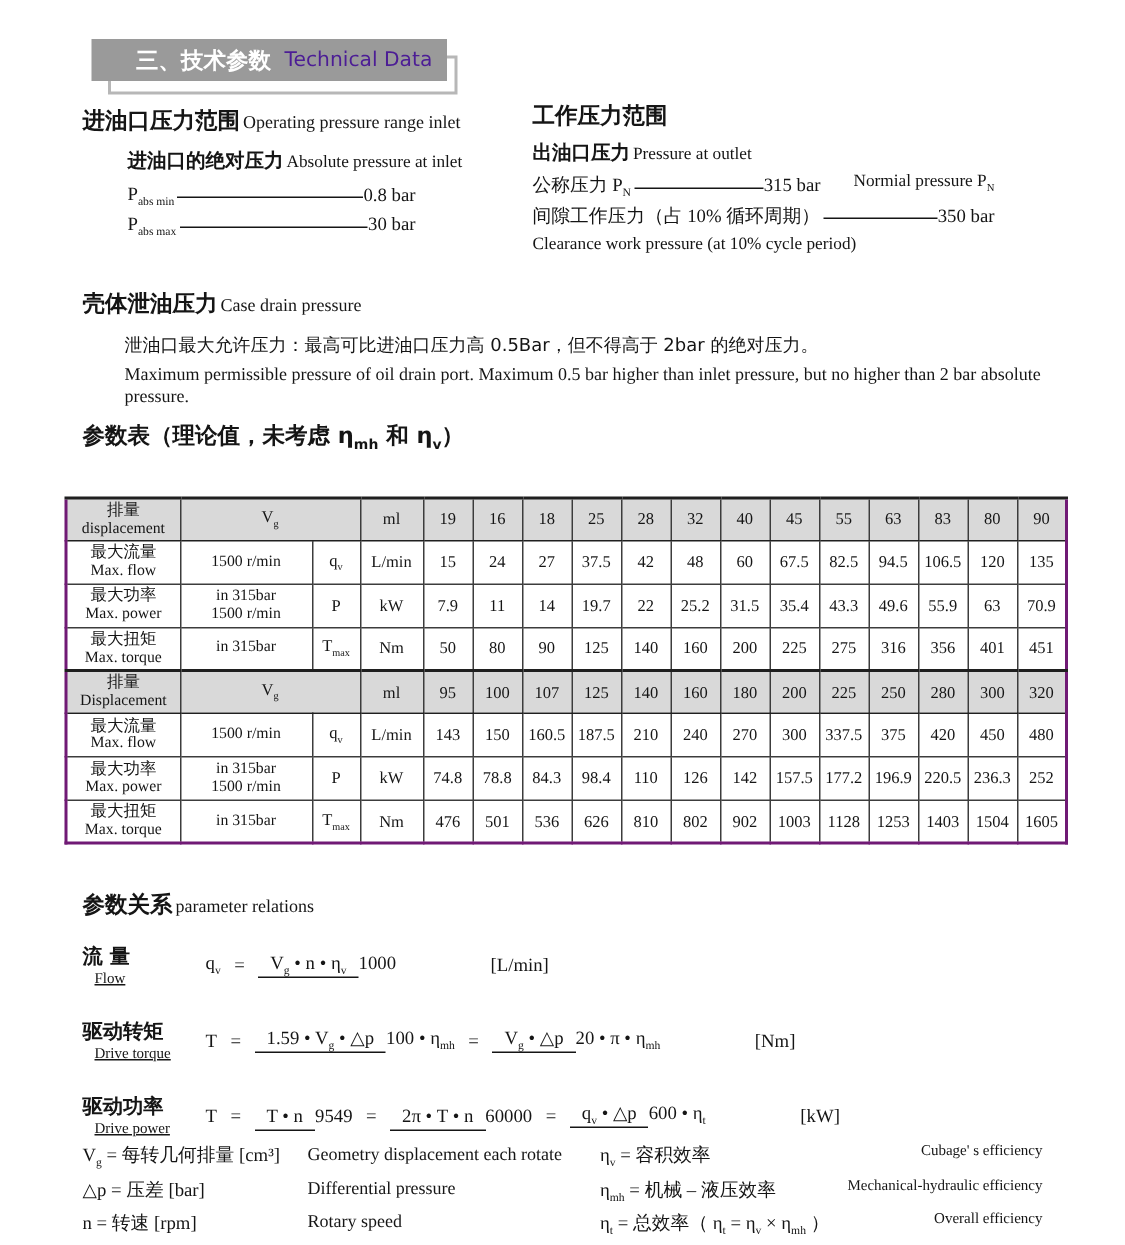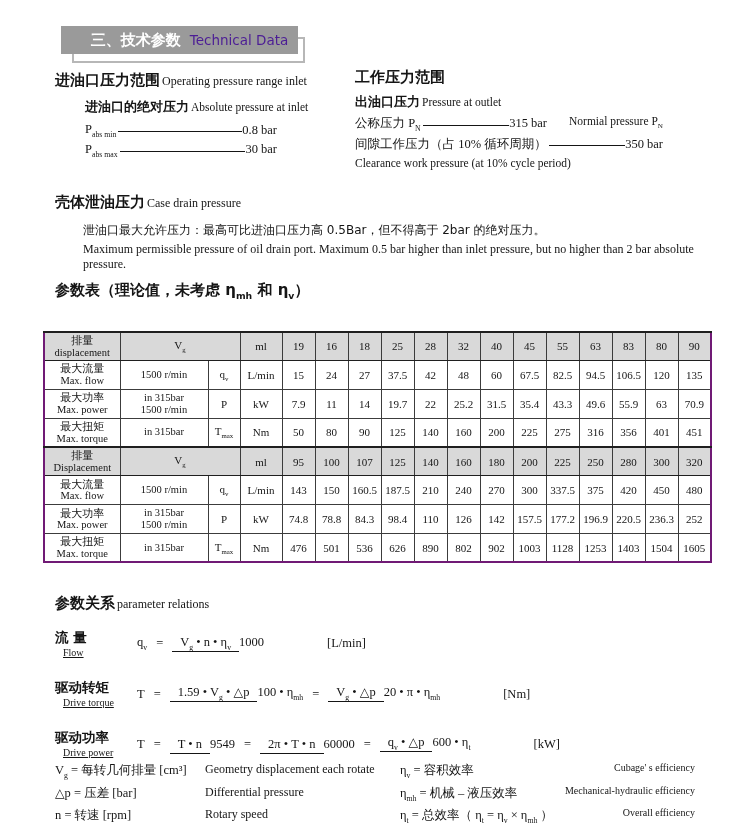--- a/index.html
+++ b/index.html
@@ -312,21 +312,21 @@
             <div class="c1">最大扭矩</div>
             <div class="c2">Max. torque</div>
           </td>
           <td class="c2">in 315bar</td>
           <td>T<sub>max</sub></td>
           <td>Nm</td>
           <td>476</td>
           <td>501</td>
           <td>536</td>
           <td>626</td>
-          <td>890</td>
+          <td>810</td>
           <td>802</td>
           <td>902</td>
           <td>1003</td>
           <td>1128</td>
           <td>1253</td>
           <td>1403</td>
           <td>1504</td>
           <td>1605</td>
         </tr>
       </tbody>

